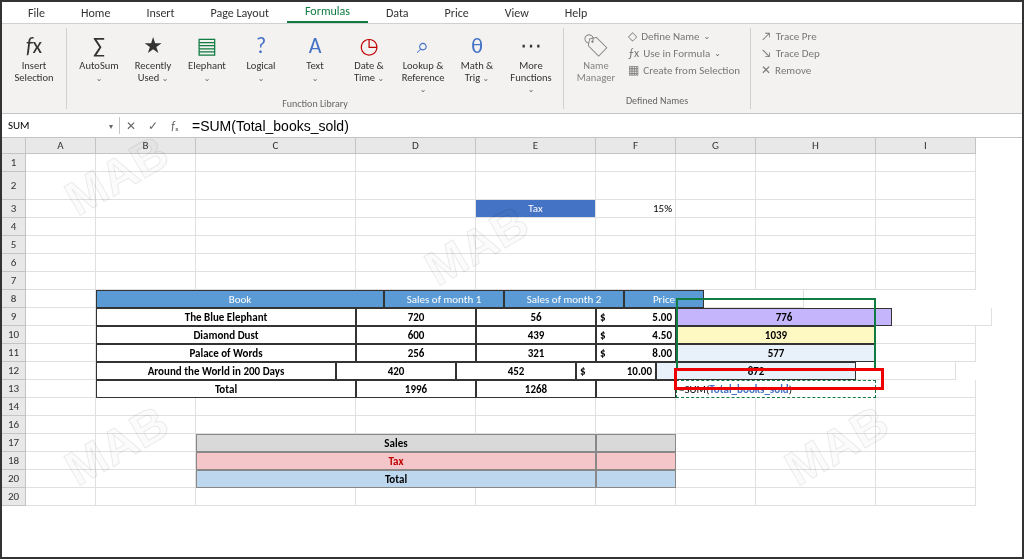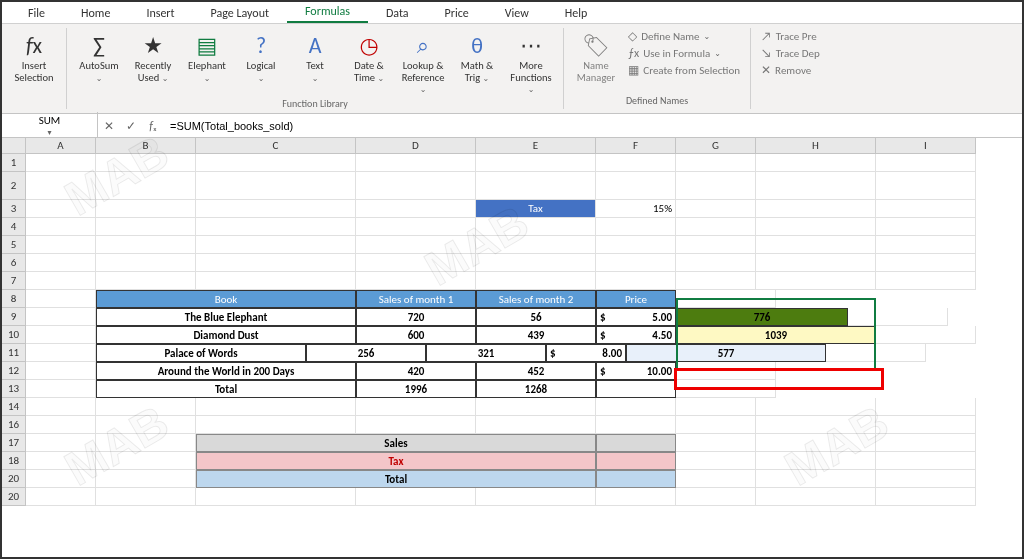--- a/index.html
+++ b/index.html
@@ -18,23 +18,23 @@
 .btn-large { display: flex; flex-direction: column; align-items: center; justify-content: flex-start; width: 52px; padding: 2px; cursor: pointer; color: #333; }
 .btn-large .icon { font-size: 22px; height: 30px; display: flex; align-items: center; justify-content: center; }
 .btn-large .lbl { font-size: 10.5px; text-align: center; line-height: 1.1; }
 .btn-small { display: flex; align-items: center; gap: 4px; padding: 1px 4px; font-size: 11px; color: #777; cursor: pointer; }
 .btn-small .icon { font-size: 12px; }
 .stack { display: flex; flex-direction: column; gap: 1px; }
 .chev { font-size: 8px; color: #666; }
 
 
 .formula-area { display: flex; align-items: center; border-bottom: 1px solid #c4c4c4; height: 24px; background: #fff; }
-.name-box { width: 96px; padding: 2px 6px; border-right: 1px solid #c4c4c4; font-size: 11px; display:flex; align-items:center; justify-content:space-between;flex-direction:column; }
+.name-box { width: 118px; padding: 2px 6px; border-right: 1px solid #c4c4c4; font-size: 11px; display:flex; align-items:center; justify-content:space-between; }
 .fb-btn { width: 22px; text-align: center; color: #666; cursor: pointer; font-size: 12px; }
-.formula-input { flex: 1; padding: 2px 6px; font-size: 11px; border: none; outline: none; }
+.formula-input { flex: 1; padding: 2px 6px; font-size: 14px; border: none; outline: none; }
 
 
 .grid-wrap { position: relative; overflow: hidden; height: 420px; background: #fff; }
 .hdr { background: #e8e8e8; border-right: 1px solid #c4c4c4; border-bottom: 1px solid #c4c4c4; text-align: center; font-size: 11px; padding: 1px 0; color: #333; }
 .rowhdr { background: #e8e8e8; border-right: 1px solid #c4c4c4; border-bottom: 1px solid #c4c4c4; text-align: center; font-size: 11px; width: 24px; color: #333; display:flex; align-items:center; justify-content:center;}
 .row { display: flex; height: 18px; }
 .cell { border-right: 1px solid #e0e0e0; border-bottom: 1px solid #e0e0e0; font-size: 11px; padding: 1px 3px; overflow: hidden; white-space: nowrap; display:flex; align-items:center; }
 .col-A { width: 70px; }
 .col-B { width: 100px; }
 .col-C { width: 160px; }
@@ -284,86 +284,92 @@
       <div class="cell col-E"></div>
       <div class="cell col-F"></div>
       <div class="cell col-G"></div>
       <div class="cell col-H"></div>
       <div class="cell col-I"></div>
     </div>
 
   <div class="row">
       <div class="rowhdr">8</div>
       <div class="cell col-A"></div>
-    <div class="cell tbl-hdr" style="width:260px">Book</div>
+    <div class="cell tbl-hdr" style="width:288px">Book</div>
     <div class="cell col-D tbl-hdr">Sales of month 1</div>
     <div class="cell col-E tbl-hdr">Sales of month 2</div>
     <div class="cell col-F tbl-hdr">Price</div>
     <div class="cell col-I"></div>
   </div>
 
   <div class="row">
       <div class="rowhdr">9</div>
       <div class="cell col-A"></div>
     <div class="cell tbl-cell" style="width:260px">The Blue Elephant</div>
     <div class="cell col-D tbl-cell">720</div>
     <div class="cell col-E tbl-cell">56</div>
     <div class="cell col-F tbl-cell" style="justify-content:space-between">
         <span>$</span>
         <span>5.00</span>
       </div>
-    <div class="cell tbl-cell" style="width:172px; background:#4d7c0f">776</div>
+    <div class="cell tbl-cell" style="width:216px; background:#c4b5fd">776</div>
     <div class="cell col-I"></div>
   </div>
   <div class="row">
       <div class="rowhdr">10</div>
       <div class="cell col-A"></div>
     <div class="cell tbl-cell" style="width:260px">Diamond Dust</div>
     <div class="cell col-D tbl-cell">600</div>
     <div class="cell col-E tbl-cell">439</div>
     <div class="cell col-F tbl-cell" style="justify-content:space-between">
         <span>$</span>
         <span>4.50</span>
       </div>
     <div class="cell tbl-cell" style="width:200px; background:#fef9c3">1039</div>
     <div class="cell col-I"></div>
   </div>
   <div class="row">
       <div class="rowhdr">11</div>
       <div class="cell col-A"></div>
-    <div class="cell tbl-cell" style="width:210px">Palace of Words</div>
+    <div class="cell tbl-cell" style="width:260px">Palace of Words</div>
     <div class="cell col-D tbl-cell">256</div>
     <div class="cell col-E tbl-cell">321</div>
     <div class="cell col-F tbl-cell" style="justify-content:space-between">
         <span>$</span>
         <span>8.00</span>
       </div>
     <div class="cell tbl-cell" style="width:200px; background:#e8f0fa">577</div>
     <div class="cell col-I"></div>
   </div>
   <div class="row">
       <div class="rowhdr">12</div>
       <div class="cell col-A"></div>
-    <div class="cell tbl-cell" style="width:260px">Around the World in 200 Days</div>
+    <div class="cell tbl-cell" style="width:240px">Around the World in 200 Days</div>
     <div class="cell col-D tbl-cell">420</div>
     <div class="cell col-E tbl-cell">452</div>
     <div class="cell col-F tbl-cell" style="justify-content:space-between">
         <span>$</span>
         <span>10.00</span>
       </div>
+    <div class="cell tbl-cell" style="width:200px; background:#e8f0fa">872</div>
     <div class="cell col-I"></div>
   </div>
 
   <div class="row">
       <div class="rowhdr">13</div>
       <div class="cell col-A"></div>
     <div class="cell tbl-cell" style="width:260px">Total</div>
     <div class="cell col-D tbl-cell">1996</div>
     <div class="cell col-E tbl-cell">1268</div>
     <div class="cell col-F tbl-cell"></div>
+    <div class="cell" style="width:200px; font-size:11px; border:1px dashed #107c41; justify-content:flex-start; padding-left:2px">
+        <span style="color:#000">=SUM(</span>
+        <span style="color:#4472c4; font-weight:600">Total_books_sold</span>
+        <span style="color:#000">)</span>
+      </div>
     <div class="cell col-I"></div>
   </div>
 
   <div class="row">
       <div class="rowhdr">14</div>
       <div class="cell col-A"></div>
       <div class="cell col-B"></div>
       <div class="cell col-C"></div>
       <div class="cell col-D"></div>
       <div class="cell col-E"></div>

